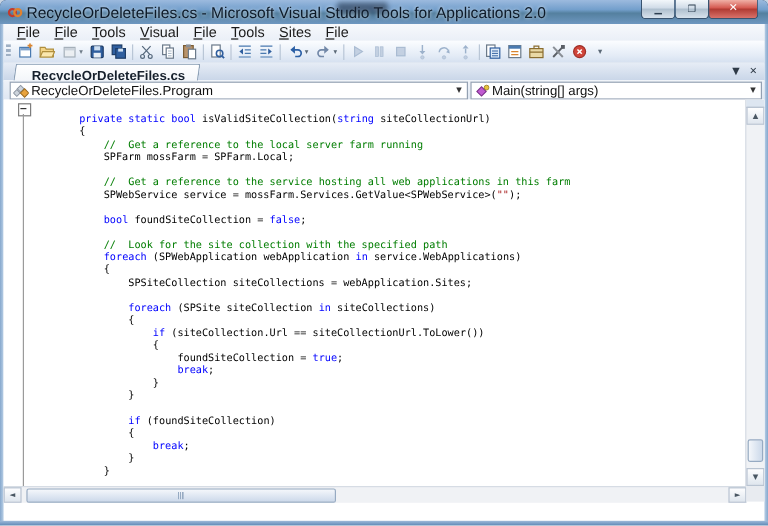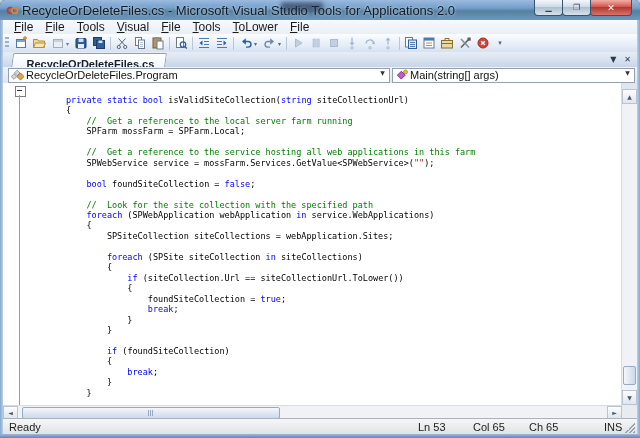--- a/index.html
+++ b/index.html
@@ -52,21 +52,21 @@
     background:linear-gradient(#ffffff,#f2f5f9);border:1px solid #8da0b5;border-bottom:none;
     border-radius:2px 2px 0 0;transform:skewX(-8deg);transform-origin:bottom left;}
   .doc-tab-label{display:inline-block;transform:skewX(8deg);font-size:11px;font-weight:bold;
     color:#16202c;line-height:13px;}
   .tab-buttons{position:absolute;right:6px;top:2px;display:flex;gap:8px;}
   .tab-btn{font-size:8px;color:#2e3a47;font-family:"DejaVu Sans",sans-serif;line-height:11px;}
   
   .navbar{position:absolute;left:3px;right:3px;top:67px;height:16px;
     background:linear-gradient(#eef2f8,#dfe7f2);}
   .combo{position:absolute;top:1px;height:13px;background:#fff;border:1px solid #93a0b2;
-    display:flex;}
+    display:flex;align-items:center;}
   .combo-type{left:5px;width:380px;}
   .combo-member{left:389px;right:2px;}
   .combo-icon{width:13px;height:12px;margin-left:2px;flex:none;}
   .combo-text{font-size:11px;color:#111;line-height:12px;margin-left:2px;white-space:nowrap;
     overflow:hidden;flex:1;}
   .combo-caret{width:13px;text-align:center;font-size:6px;color:#333;
     font-family:"DejaVu Sans",sans-serif;flex:none;}
   
   .editor{position:absolute;left:3px;right:3px;top:83px;bottom:33px;background:#fff;overflow:hidden;}
   .code{position:absolute;left:11px;top:1px;margin:11px;font-family:"DejaVu Sans Mono",monospace;
@@ -142,21 +142,21 @@
   <div class="frame-side frame-left"></div>
   <div class="frame-side frame-right"></div>
 
   <div class="menubar">
       <span class="menu-item">File</span>
       <span class="menu-item">File</span>
       <span class="menu-item">Tools</span>
       <span class="menu-item">Visual</span>
       <span class="menu-item">File</span>
       <span class="menu-item">Tools</span>
-      <span class="menu-item">ToLower</span>
+      <span class="menu-item">Sites</span>
       <span class="menu-item">File</span>
     </div>
 
   <div class="toolbar">
     <span class="grip"></span>
     <span id="tb-buttons" style="display:flex;align-items:center;">
         <span class="tb-btn">
           <span>
             <svg width="14" height="14" viewBox="0 0 14 14" fill="none" stroke-width="1">
               <rect x="2.5" y="3.5" width="9" height="8" fill="#fff" stroke="#4a7ab0"></rect>
@@ -448,23 +448,15 @@
       <div class="scroll-arrow v-down">▼</div>
     </div>
   </div>
   <div class="hscroll">
     <div class="h-arrow h-left">◄</div>
     <div class="h-thumb"></div>
     <div class="h-arrow h-right">►</div>
   </div>
   <div class="scroll-corner"></div>
 
-  <div class="statusbar">
-    <span class="status-text st-ready">Ready</span>
-    <span class="status-text st-ln">Ln 53</span>
-    <span class="status-text st-col">Col 65</span>
-    <span class="status-text st-ch">Ch 65</span>
-    <span class="status-text st-ins">INS</span>
-    <span class="resize-grip"></span>
-  </div>
 
   <div class="frame-bottom"></div>
 </div>
 
 </body></html>

